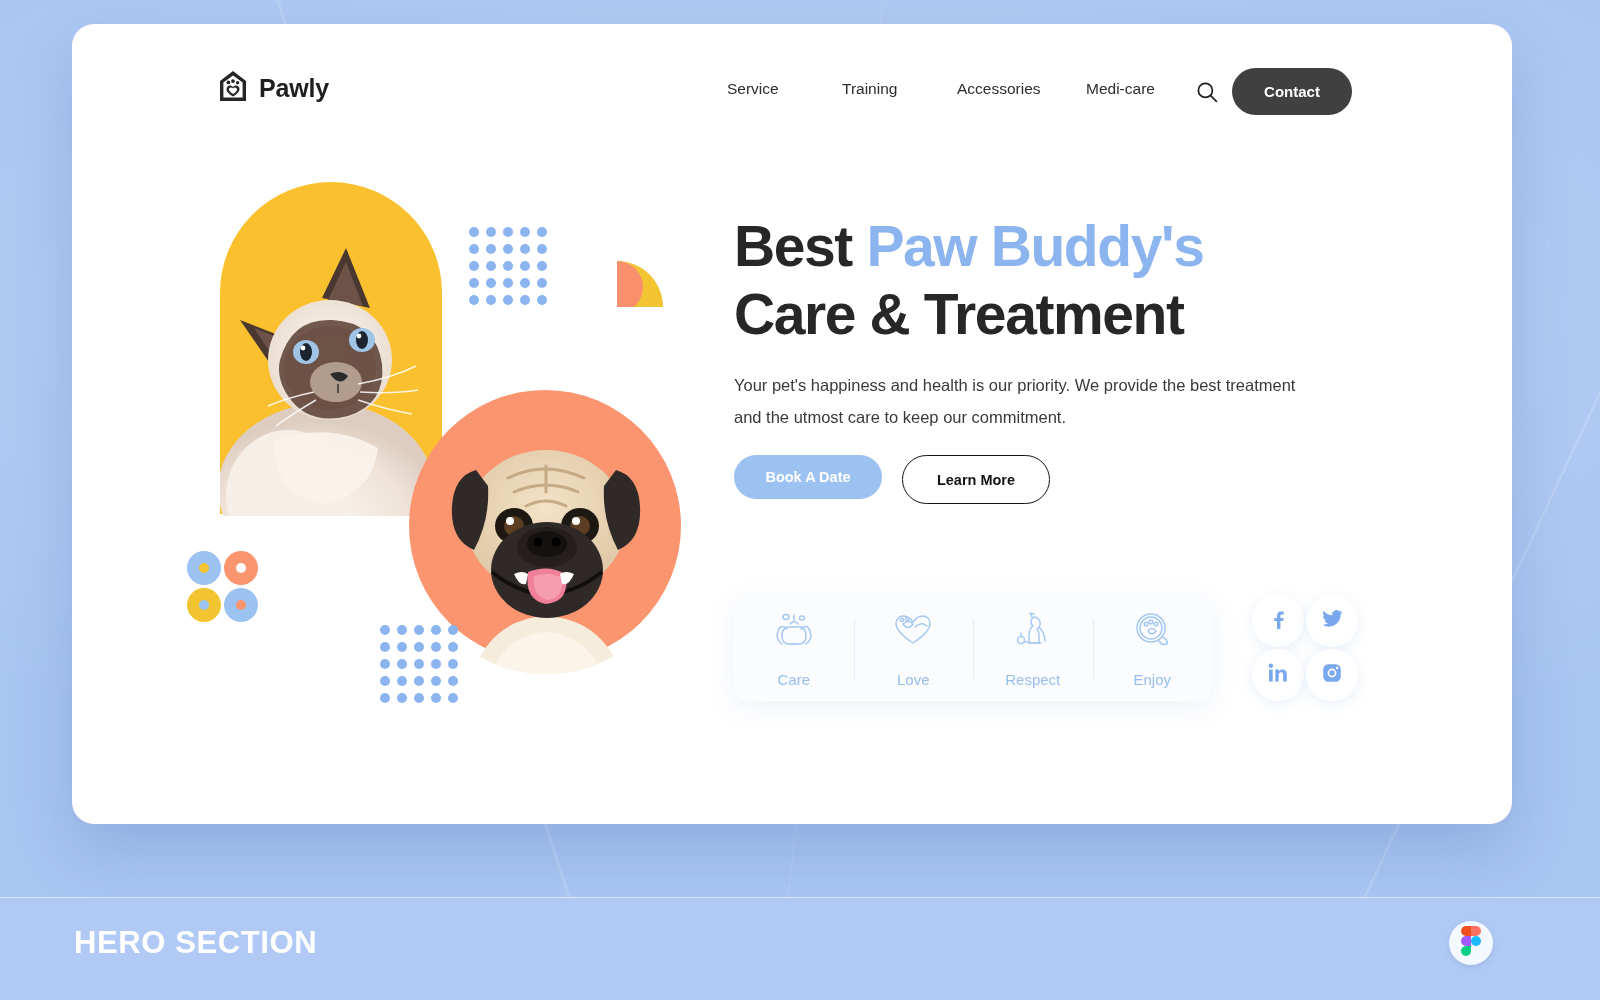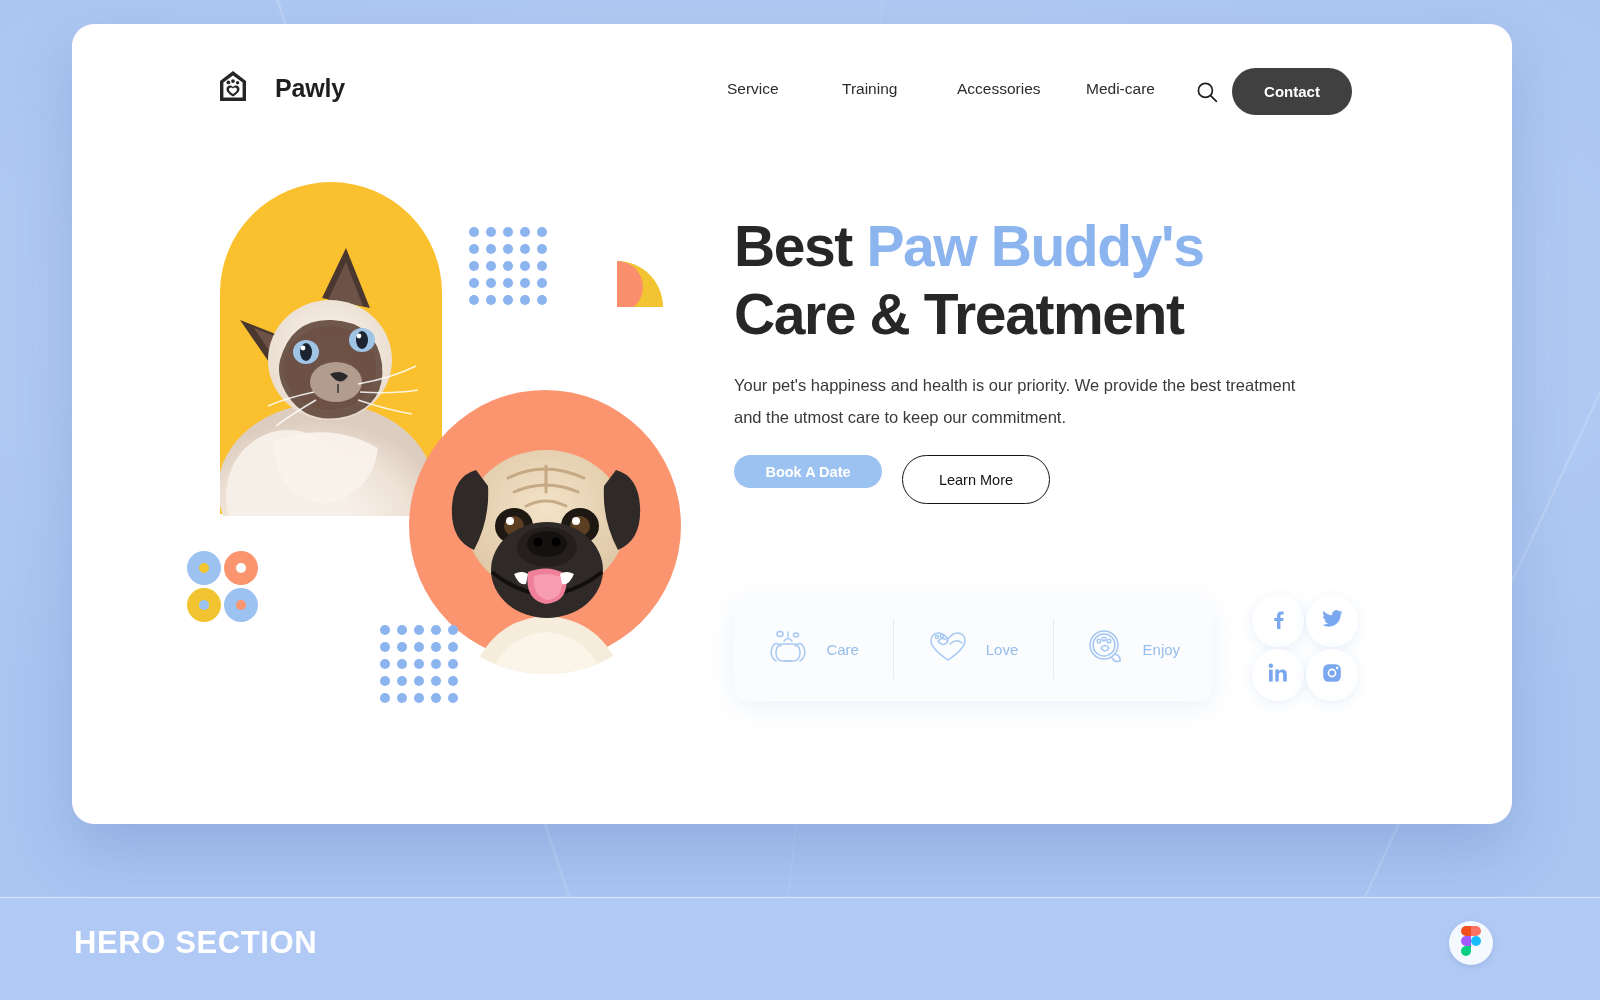--- a/index.html
+++ b/index.html
@@ -57,21 +57,21 @@
   }
 
   
   .nav{
     position:absolute; left:0; right:0; top:40px; height:56px;
   }
   .logo{
     position:absolute; left:146px; top:6px;
     display:flex; align-items:center; gap:11px;
   }
-  .logo-text{ font-size:25px; font-weight:bold; color:#1f1f1f; letter-spacing:-.2px;margin-left:16px; }
+  .logo-text{ font-size:25px; font-weight:bold; color:#1f1f1f; letter-spacing:-.2px; }
 
   .nav-links{
     position:absolute; left:655px; top:16px;
     display:flex; gap:12px;
   }
   .nav-link{
     font-size:15.5px; color:#2c2c2c; text-decoration:none;
     padding:0 0; width:auto; white-space:nowrap;
   }
   .nav-links .nav-slot{ width:103px; text-align:left; }
@@ -147,43 +147,43 @@
     color:#272727; letter-spacing:-1.4px;
     width:660px;
   }
   .headline .accent{ color:#8cb4ef; }
   .subtitle{
     position:absolute; left:0; top:345px; width:578px;
     font-size:16.5px; line-height:32px; color:#3a3a3a;
   }
   .cta-row{ position:absolute; left:0; top:431px; display:flex; gap:20px; }
   .btn-primary{
-    width:148px; height:33px; border-radius:25px;
+    width:148px; height:44px; border-radius:25px;
     background:#9cc2f2; color:#ffffff; border:none; cursor:pointer;
     font-size:14.5px; font-weight:bold;
     display:flex; align-items:center; justify-content:center;
   }
   .btn-outline{
     width:148px; height:49px; border-radius:25px;
     background:#ffffff; color:#141414; border:1.6px solid #141414; cursor:pointer;
-    font-size:14.5px; font-weight:normal;
+    font-size:14.5px; font-weight:bold;
     display:flex; align-items:center; justify-content:center;
   }
 
   
   .features{
     position:absolute; left:0; top:573px;
     width:478px; height:104px;
     background:#fbfcfe; border-radius:14px;
     box-shadow:0 6px 26px rgba(110,150,210,.13);
     display:flex; align-items:center;
   }
   .feature{
     flex:1; height:100%;
-    display:flex; flex-direction:row; align-items:center; justify-content:center; gap:18px;
+    display:flex; flex-direction:column; align-items:center; justify-content:center; gap:18px;
     position:relative; cursor:pointer;
   }
   .feature + .feature::before{
     content:""; position:absolute; left:0; top:22px; bottom:22px; width:1px;
     background:#e2ecfa;
   }
   .feature .flabel{ font-size:15px; color:#97bdec; }
 
   
   .socials{
@@ -478,20 +478,34 @@
             <path d="M20 32 C8 24 3 18 3 12.5 C3 8 6.5 5 10.5 5 C14 5 17 7 20 11 C23 7 26 5 29.5 5 C33.5 5 37 8 37 12.5 C37 18 32 24 20 32z"></path>
             <path d="M10 13 q5 -5 10 0 q-5 7 -10 0z"></path>
             <circle cx="9" cy="9" r="1.6"></circle>
             <circle cx="14" cy="8" r="1.6"></circle>
             <path d="M22 16 q6 -6 12 -1"></path>
           </svg>
         </span>
         <span class="flabel">Love</span>
       </div>
 
+      <div class="feature">
+        <span>
+          <svg width="40" height="38" viewBox="0 0 40 38" fill="none" stroke="#a6c8f2" stroke-width="1.5" stroke-linecap="round" stroke-linejoin="round">
+            <path d="M22 6 q-4 1 -4 5 q0 3 2 4 q-4 3 -4 9 v8 h10 v-8 q0 -4 -2 -6 q4 -2 3 -7 q-1 -4 -5 -5z"></path>
+            <path d="M19 6 l-2 -4 l4 1"></path>
+            <path d="M26 16 q6 6 6 14"></path>
+            <path d="M16 32 h12"></path>
+            <circle cx="8" cy="29" r="3.5"></circle>
+            <path d="M8 25 v-3"></path>
+            <path d="M11 31 h4"></path>
+          </svg>
+        </span>
+        <span class="flabel">Respect</span>
+      </div>
 
       <div class="feature">
         <span>
           <svg width="40" height="38" viewBox="0 0 40 38" fill="none" stroke="#a6c8f2" stroke-width="1.5" stroke-linecap="round" stroke-linejoin="round">
             <circle cx="19" cy="17" r="14"></circle>
             <circle cx="19" cy="17" r="11"></circle>
             <path d="M16 20 q4 -5 8 0 q-4 6 -8 0z"></path>
             <circle cx="14" cy="13" r="1.8"></circle>
             <circle cx="19" cy="11" r="1.8"></circle>
             <circle cx="24" cy="13" r="1.8"></circle>

